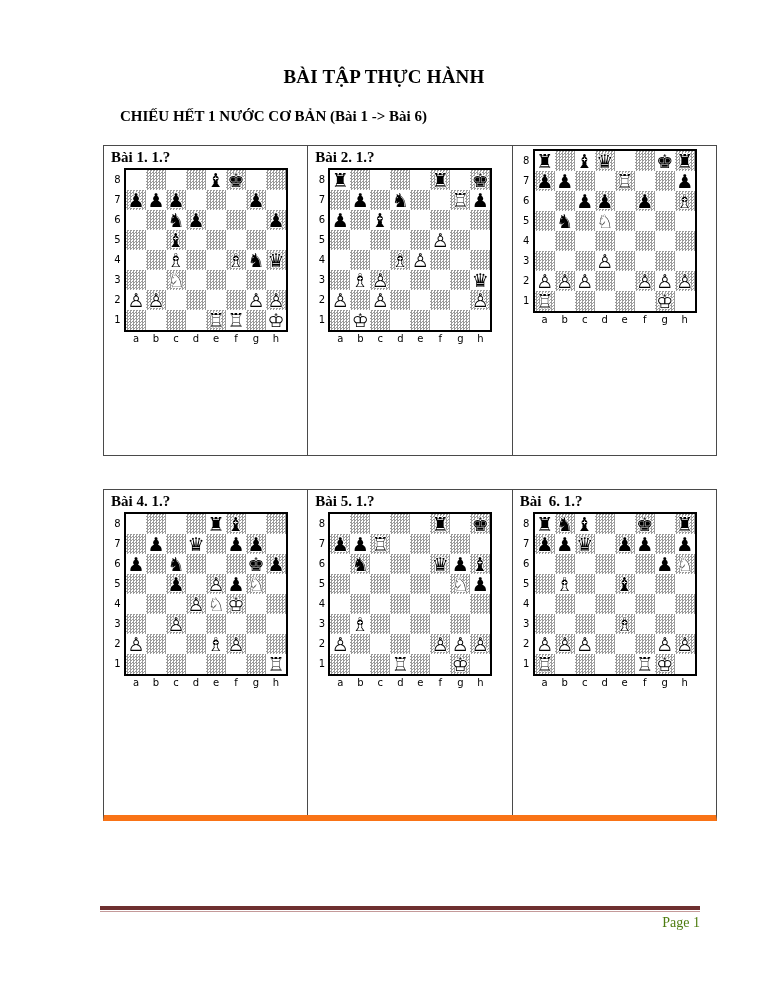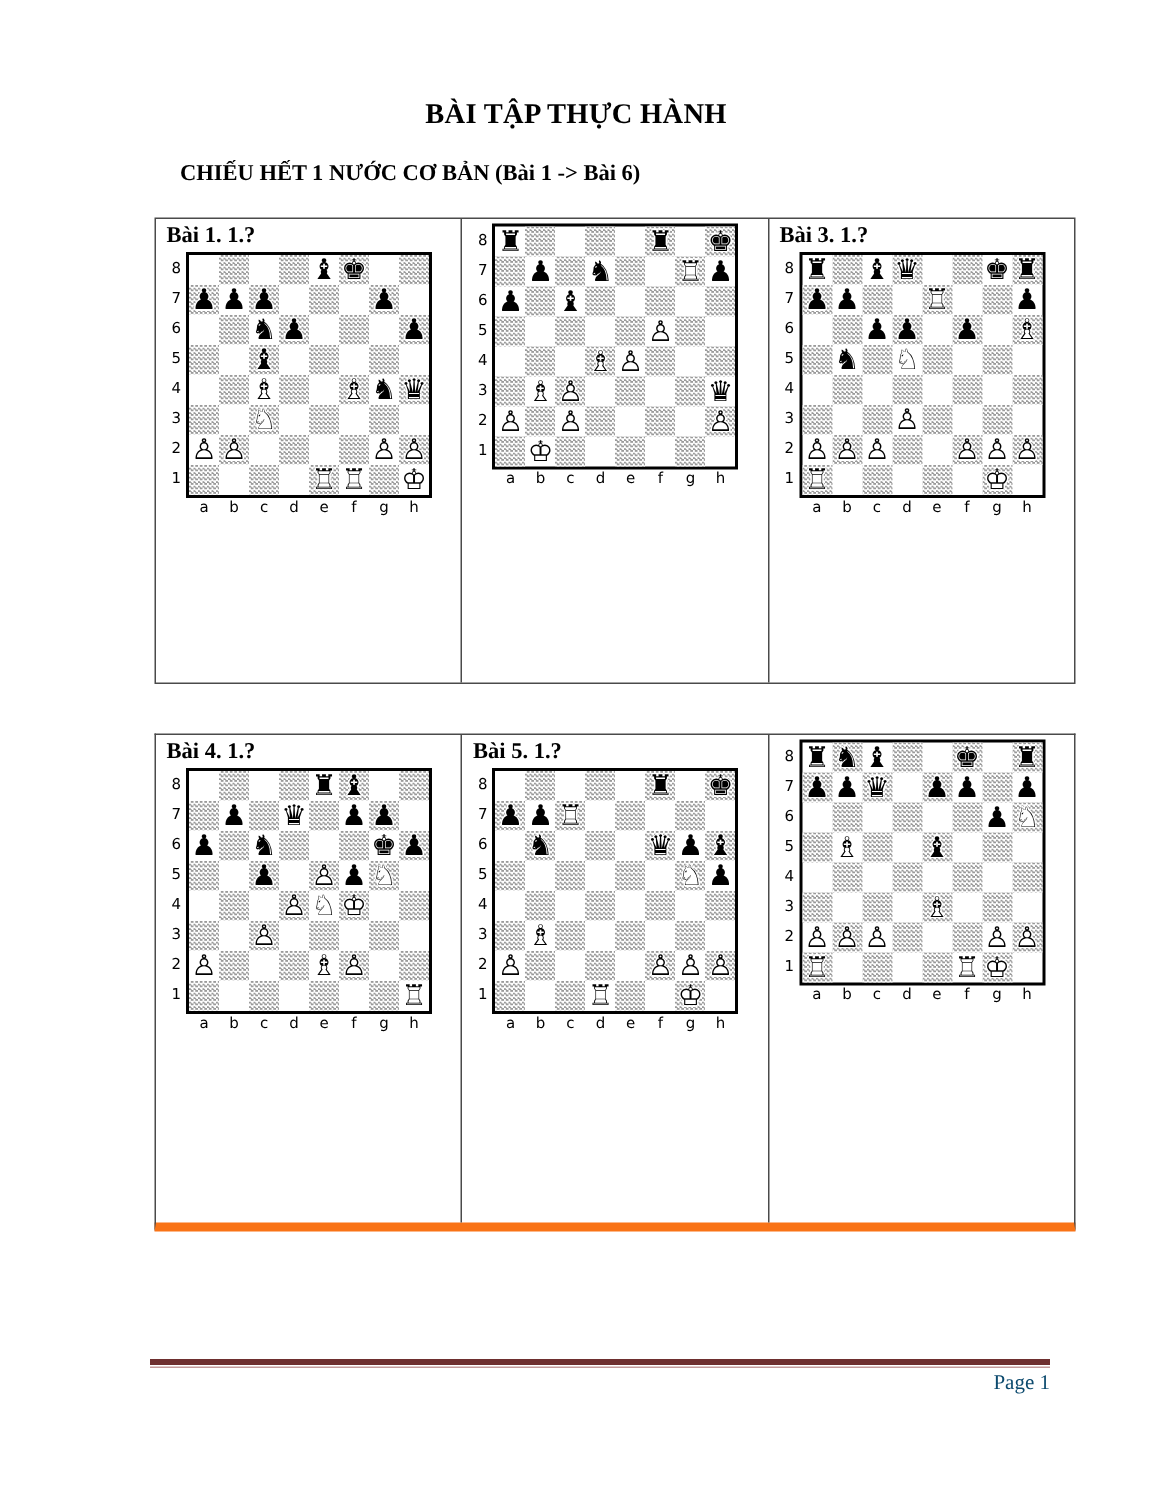--- a/index.html
+++ b/index.html
@@ -87,21 +87,21 @@
 
   .footer-rule {
     position: absolute; left: 100px; top: 906px; width: 600px;
     border-top: 4px solid #6e2f2f;
     border-bottom: 1px solid #c49a9a;
     height: 6px;
   }
   .page-number {
     position: absolute; left: 100px; top: 915px; width: 600px;
     text-align: right;
-    font-size: 14px; color: #0c4a6e;
+    font-size: 14px; color: #4d7c0f;
   }
 </style>
 </head>
 <body>
 
 <div class="doc-title">BÀI TẬP THỰC HÀNH</div>
 <div class="doc-subtitle">CHIẾU HẾT 1 NƯỚC CƠ BẢN (Bài 1 -&gt; Bài 6)</div>
 
 <div class="ex-row row-1" id="row1">
     <div class="ex-cell">
@@ -301,20 +301,21 @@
           <div class="file-label">c</div>
           <div class="file-label">d</div>
           <div class="file-label">e</div>
           <div class="file-label">f</div>
           <div class="file-label">g</div>
           <div class="file-label">h</div>
         </div>
       </div>
     </div>
     <div class="ex-cell">
+      <div class="ex-label">Bài 2. 1.?</div>
       <div class="board-wrap">
         <div class="board-main">
           <div class="ranks-col">
             <div class="rank-label">8</div>
             <div class="rank-label">7</div>
             <div class="rank-label">6</div>
             <div class="rank-label">5</div>
             <div class="rank-label">4</div>
             <div class="rank-label">3</div>
             <div class="rank-label">2</div>
@@ -488,21 +489,20 @@
           <div class="file-label">c</div>
           <div class="file-label">d</div>
           <div class="file-label">e</div>
           <div class="file-label">f</div>
           <div class="file-label">g</div>
           <div class="file-label">h</div>
         </div>
       </div>
     </div>
     <div class="ex-cell">
-      <div class="ex-label">Bài 3. 1.?</div>
       <div class="board-wrap">
         <div class="board-main">
           <div class="ranks-col">
             <div class="rank-label">8</div>
             <div class="rank-label">7</div>
             <div class="rank-label">6</div>
             <div class="rank-label">5</div>
             <div class="rank-label">4</div>
             <div class="rank-label">3</div>
             <div class="rank-label">2</div>
@@ -1089,20 +1089,21 @@
           <div class="file-label">c</div>
           <div class="file-label">d</div>
           <div class="file-label">e</div>
           <div class="file-label">f</div>
           <div class="file-label">g</div>
           <div class="file-label">h</div>
         </div>
       </div>
     </div>
     <div class="ex-cell">
+      <div class="ex-label">Bài  6. 1.?</div>
       <div class="board-wrap">
         <div class="board-main">
           <div class="ranks-col">
             <div class="rank-label">8</div>
             <div class="rank-label">7</div>
             <div class="rank-label">6</div>
             <div class="rank-label">5</div>
             <div class="rank-label">4</div>
             <div class="rank-label">3</div>
             <div class="rank-label">2</div>

